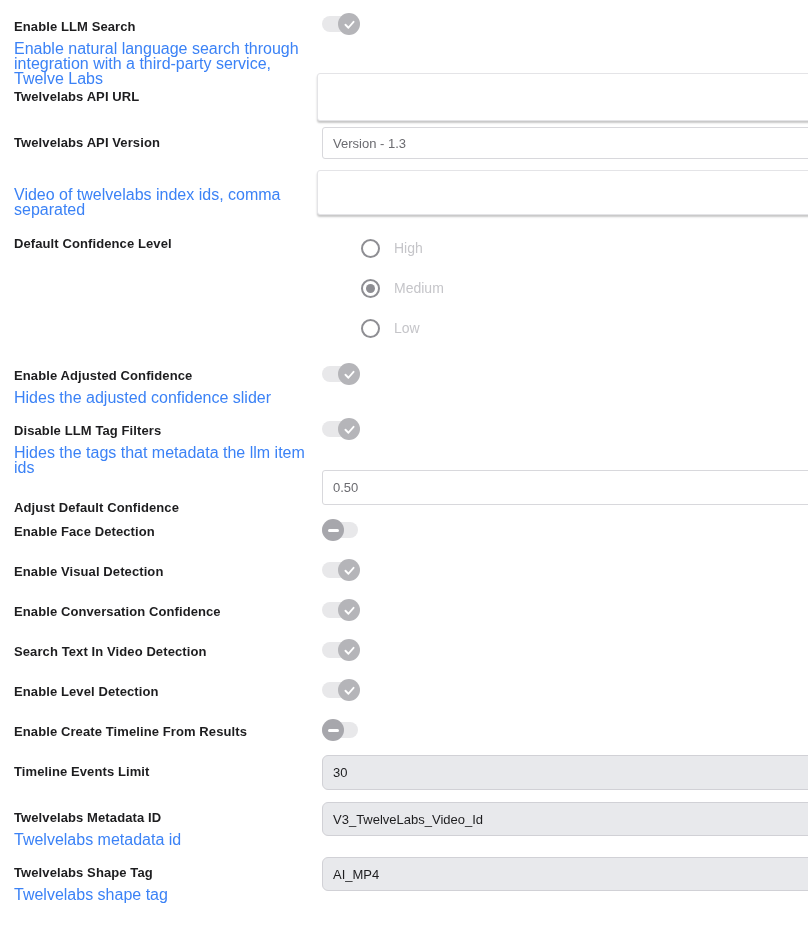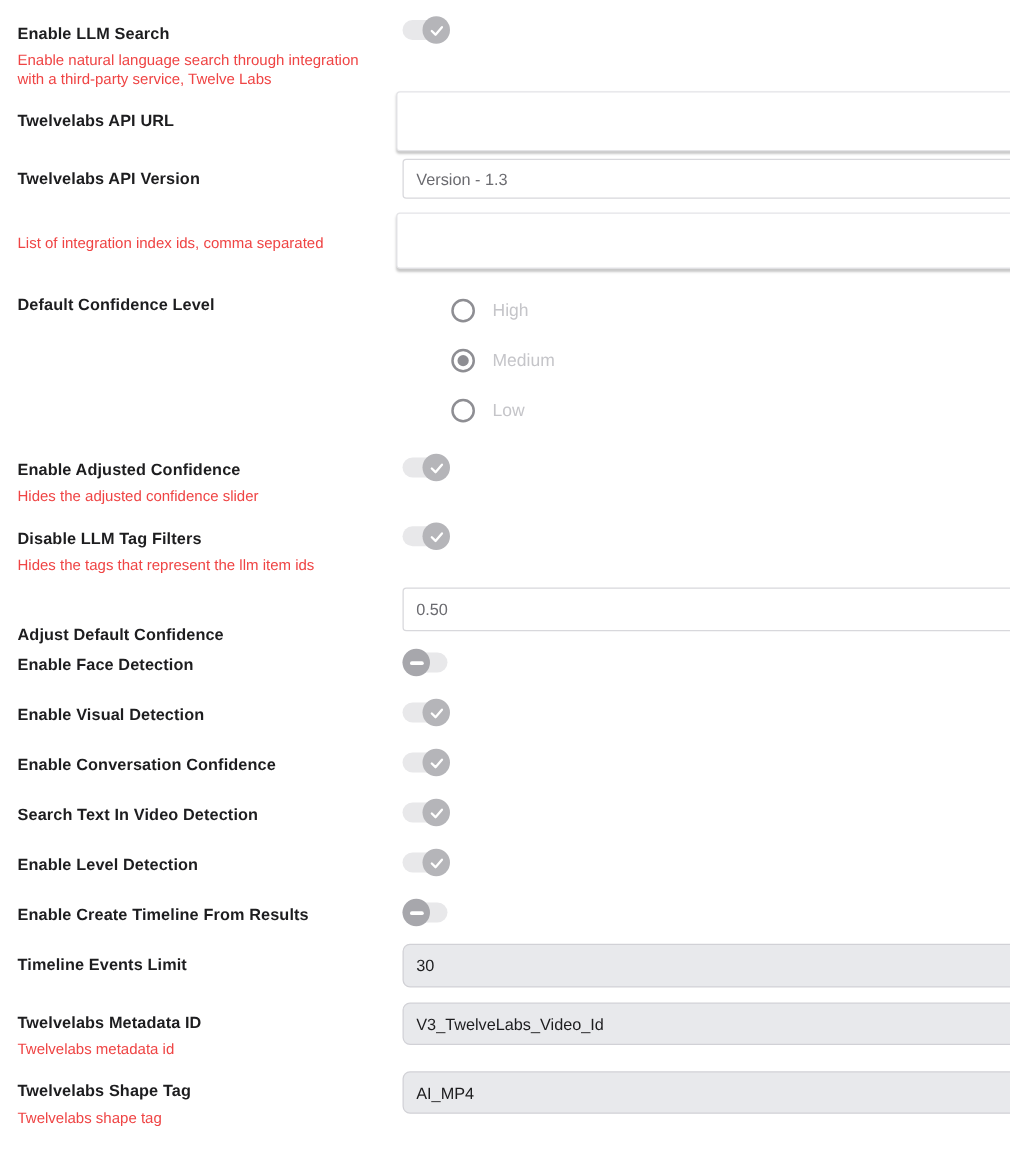--- a/index.html
+++ b/index.html
@@ -10,21 +10,21 @@
     position: relative;
   }
   .page { position: absolute; left: 0; top: 0; width: 804px; height: 937px; }
 
   .label-block { position: absolute; left: 14px; width: 296px; }
   .setting-label {
     font-size: 13px; font-weight: 600; color: #1d1d1f;
     line-height: 16px; letter-spacing: 0.1px;
   }
   .setting-desc {
-    margin-top: 6px; font-size: 12px; font-weight: 400; color: #ef4444;
+    margin-top: 6px; font-size: 16px; font-weight: 400; color: #3b82f6;
     line-height: 15px; max-width: 292px;
   }
 
   
   .toggle { position: absolute; width: 38px; height: 22px; cursor: pointer; }
   .toggle .track {
     position: absolute; left: 0; top: 3px; width: 36px; height: 16px;
     border-radius: 8px; background: #e8e8ea;
   }
   .toggle .knob {
@@ -90,21 +90,21 @@
     <div class="setting-label">Twelvelabs API URL</div>
   </div>
   <textarea class="big-textarea" style="top: 73px; height: 48px;"></textarea>
 
   <div class="label-block" style="top:135px">
     <div class="setting-label">Twelvelabs API Version</div>
   </div>
   <input class="text-input" style="top: 127px;" readonly="" value="Version - 1.3">
 
   <div class="label-block" style="top:181px">
-    <div class="setting-desc">List of integration index ids, comma separated</div>
+    <div class="setting-desc">Video of twelvelabs index ids, comma separated</div>
   </div>
   <textarea class="big-textarea" style="top: 170px; height: 45px;"></textarea>
 
   <div class="label-block" style="top:236px">
     <div class="setting-label">Default Confidence Level</div>
   </div>
   <div class="radio-group" style="top:238px">
     <div class="radio-option">
       <span class="radio-circle"></span>
       <span class="radio-label">High</span>
@@ -129,21 +129,21 @@
     <span class="track"></span>
     <span class="knob">
       <svg width="13" height="13" viewBox="0 0 24 24" fill="none" stroke="#ffffff" stroke-width="3.4" stroke-linecap="round" stroke-linejoin="round">
           <polyline points="4.5,12.5 10,18 19.5,7"></polyline>
         </svg>
     </span>
   </div>
 
   <div class="label-block" style="top:423px">
     <div class="setting-label">Disable LLM Tag Filters</div>
-    <div class="setting-desc">Hides the tags that represent the llm item ids</div>
+    <div class="setting-desc">Hides the tags that metadata the llm item ids</div>
   </div>
   <div class="toggle on" style="left:322px; top:418px">
     <span class="track"></span>
     <span class="knob">
       <svg width="13" height="13" viewBox="0 0 24 24" fill="none" stroke="#ffffff" stroke-width="3.4" stroke-linecap="round" stroke-linejoin="round">
           <polyline points="4.5,12.5 10,18 19.5,7"></polyline>
         </svg>
     </span>
   </div>
 

